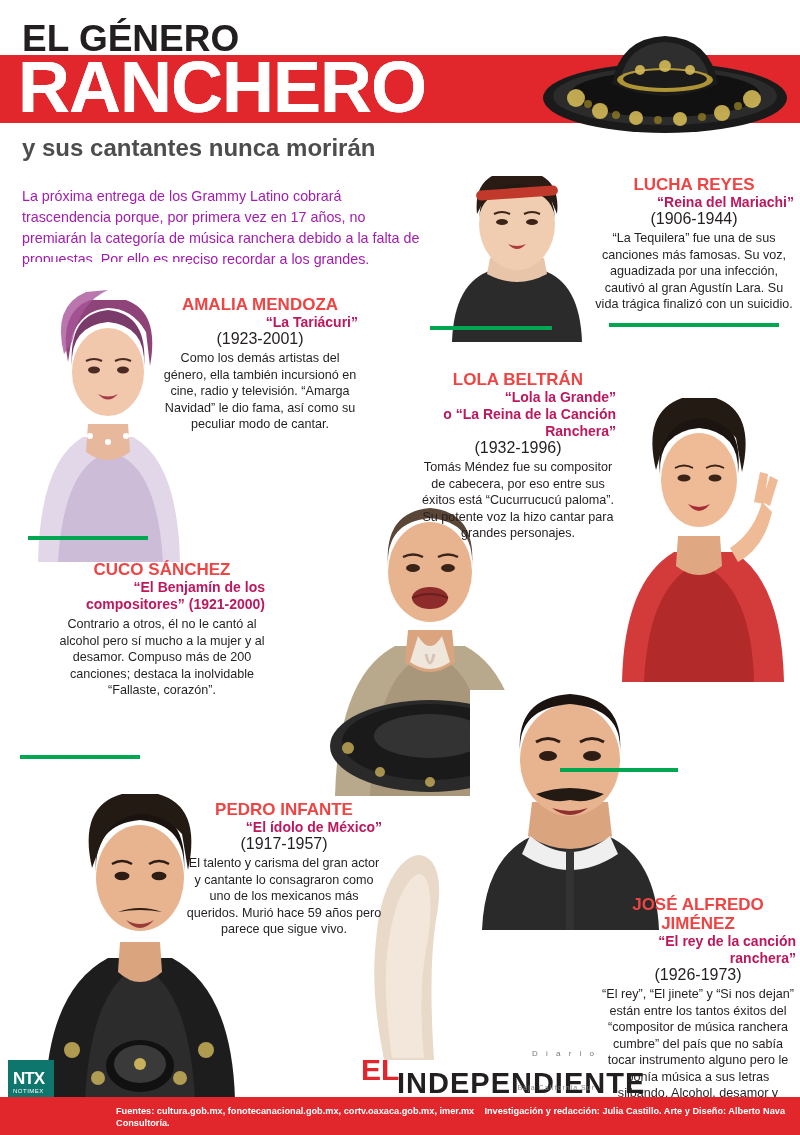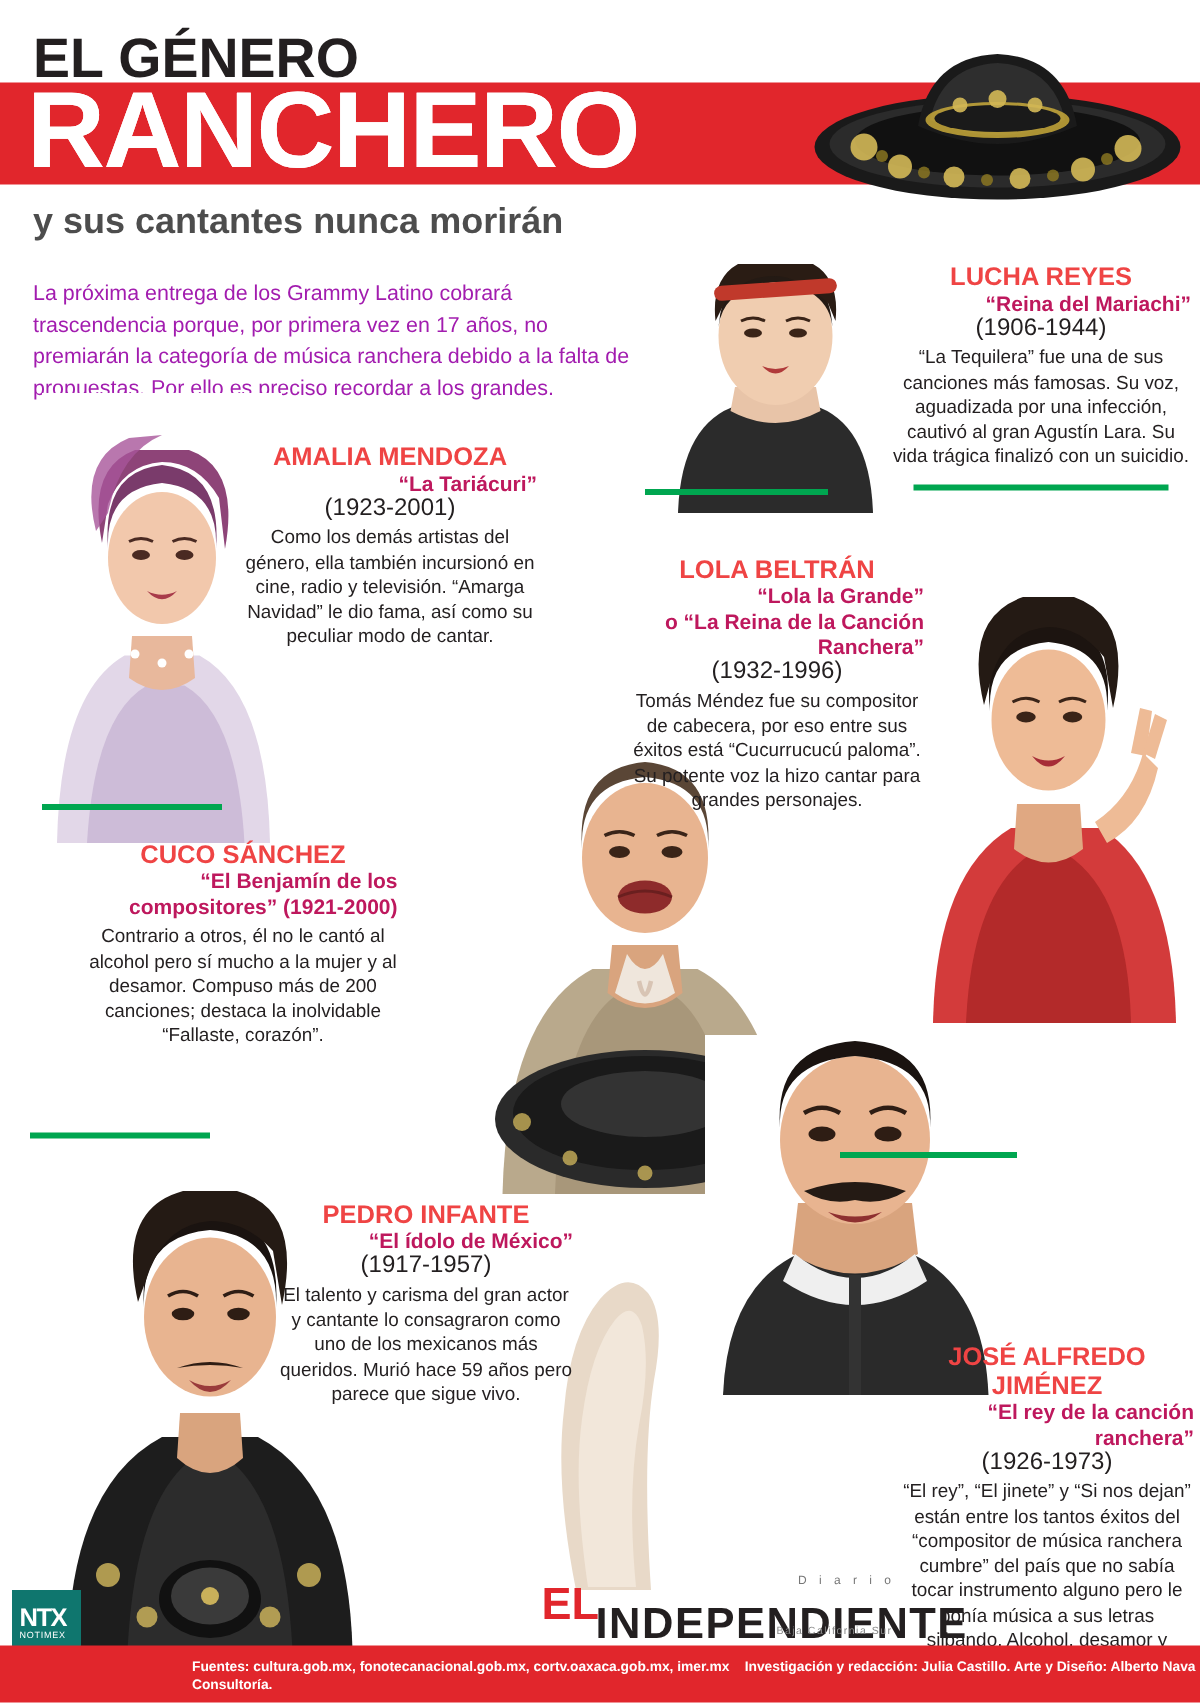--- a/index.html
+++ b/index.html
@@ -87,21 +87,21 @@
   
   .photo { position: absolute; overflow: hidden; }
 
   
   #footer-bar {
     position: absolute; left: 0; top: 1097px;
     width: 800px; height: 38px;
     background: #e1262c;
   }
   #footer-text {
-    position: absolute; left: 128px; top: 1105px;
+    position: absolute; left: 116px; top: 1105px;
     width: 670px;
     font-size: 9.2px; color: #ffffff; font-weight: bold;
     line-height: 12px;
   }
   #ntx-logo {
     position: absolute; left: 8px; top: 1060px;
     width: 46px; height: 44px;
     background: #0f766e;
     color: #fff;
   }

